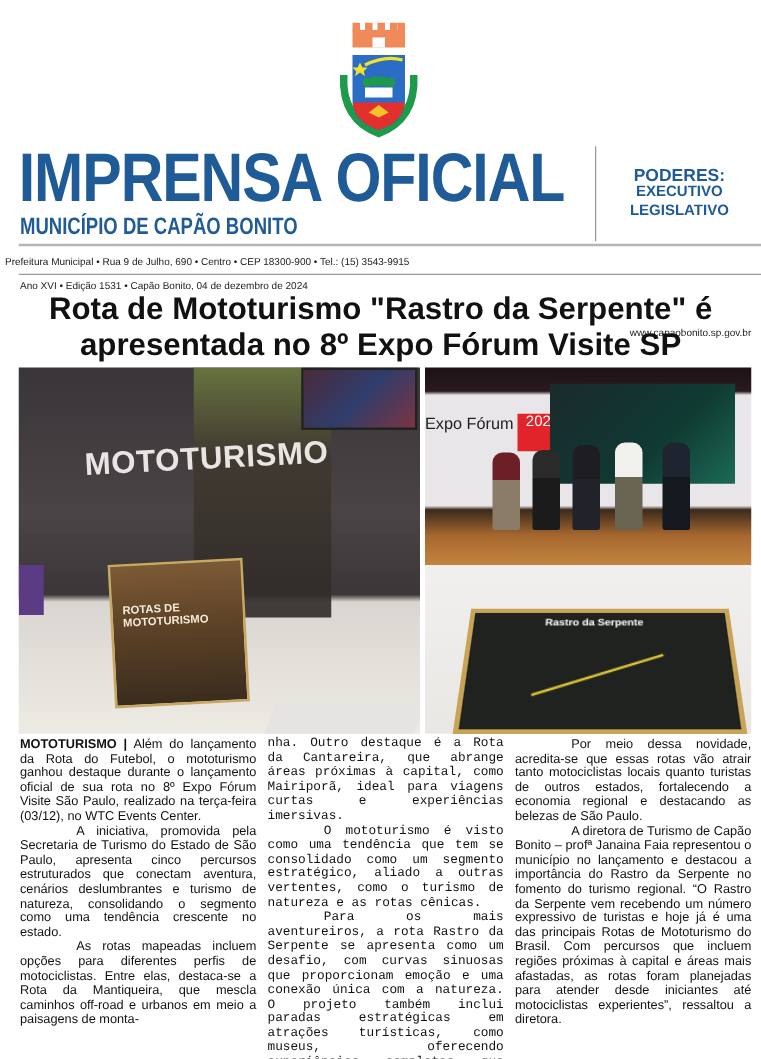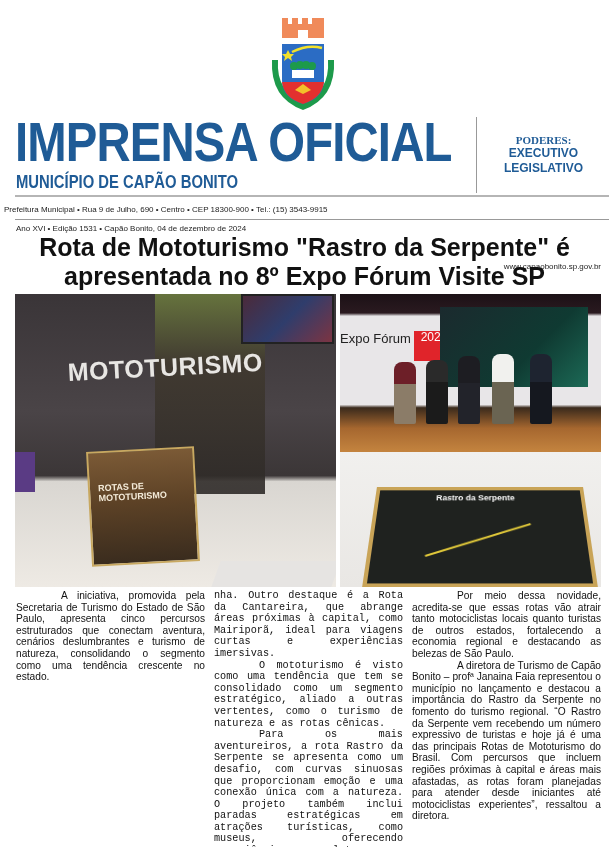--- a/index.html
+++ b/index.html
@@ -9,21 +9,21 @@
   
   .logo { position:absolute; left:268px; top:18px; width:70px; height:98px; }
 
   
   .mast-title { position:absolute; left:15px; top:114px; font-family:"Liberation Sans", sans-serif; font-weight:700;
     font-size:55px; line-height:56px; color:#1f5b96; letter-spacing:-1px; transform:scaleX(0.86); transform-origin:left top; white-space:nowrap; }
   .mast-sub { position:absolute; left:16px; top:172px; font-weight:700; font-size:19px; line-height:20px; color:#1f5b96;
     transform:scaleX(0.78); transform-origin:left top; white-space:nowrap; }
   .mast-divider { position:absolute; left:476px; top:117px; width:1px; height:76px; background:#999; }
   .poderes { position:absolute; left:478px; top:134px; width:131px; text-align:center; color:#1f5b96; font-weight:700; }
-  .poderes .lbl { font-size:11px; line-height:12px;font-family:Liberation Serif, serif; }
+  .poderes .lbl { font-size:14px; line-height:12px; }
   .poderes .v { font-size:12px; line-height:15px; }
 
   .rule { position:absolute; left:15px; right:0; height:2px; background:#b5b5b5; }
   .rule.r1 { top:195px; }
   .rule.r2 { top:219px; height:1px; background:#999; }
 
   .address { position:absolute; left:4px; top:205px; font-size:8px; line-height:10px; color:#222; white-space:nowrap; }
   .edition { position:absolute; left:16px; top:224px; font-size:8px; line-height:10px; color:#222; white-space:nowrap; }
   .website { position:absolute; right:8px; top:224px; font-size:8px; line-height:10px; color:#222;margin-top:38px; }
 
@@ -130,21 +130,23 @@
 </div>
 
 <div class="photo-right-bot">
   <div class="board">
     <div class="bt">Rastro da Serpente</div>
     <div class="path"></div>
   </div>
 </div>
 
 <div class="col c1">
+  <p><b>MOTOTURISMO |</b><span> Além do lançamento da Rota do Futebol, o mototurismo ganhou destaque durante o lançamento oficial de sua rota no 8º Expo Fórum Visite São Paulo, realizado na terça-feira (03/12), no WTC Events Center.</span></p>
   <p class="ind">A iniciativa, promovida pela Secretaria de Turismo do Estado de São Paulo, apresenta cinco percursos estruturados que conectam aventura, cenários deslumbrantes e turismo de natureza, consolidando o segmento como uma tendência crescente no estado.</p>
+  <p class="ind">As rotas mapeadas incluem opções para diferentes perfis de motociclistas. Entre elas, destaca-se a Rota da Mantiqueira, que mescla caminhos off-road e urbanos em meio a paisagens de monta-</p>
 </div>
 <div class="col c2">
   <p>nha. Outro destaque é a Rota da Cantareira, que abrange áreas próximas à capital, como Mairiporã, ideal para viagens curtas e experiências imersivas.</p>
   <p class="ind">O mototurismo é visto como uma tendência que tem se consolidado como um segmento estratégico, aliado a outras vertentes, como o turismo de natureza e as rotas cênicas.</p>
   <p class="ind">Para os mais aventureiros, a rota Rastro da Serpente se apresenta como um desafio, com curvas sinuosas que proporcionam emoção e uma conexão única com a natureza. O projeto também inclui paradas estratégicas em atrações turísticas, como museus, oferecendo experiências completas que combinam história, cultura e lazer.</p>
 </div>
 <div class="col c3">
   <p class="ind">Por meio dessa novidade, acredita-se que essas rotas vão atrair tanto motociclistas locais quanto turistas de outros estados, fortalecendo a economia regional e destacando as belezas de São Paulo.</p>
   <p class="ind">A diretora de Turismo de Capão Bonito – profª Janaina Faia representou o município no lançamento e destacou a importância do Rastro da Serpente no fomento do turismo regional. “O Rastro da Serpente vem recebendo um número expressivo de turistas e hoje já é uma das principais Rotas de Mototurismo do Brasil. Com percursos que incluem regiões próximas à capital e áreas mais afastadas, as rotas foram planejadas para atender desde iniciantes até motociclistas experientes”, ressaltou a diretora.</p>
 </div>

